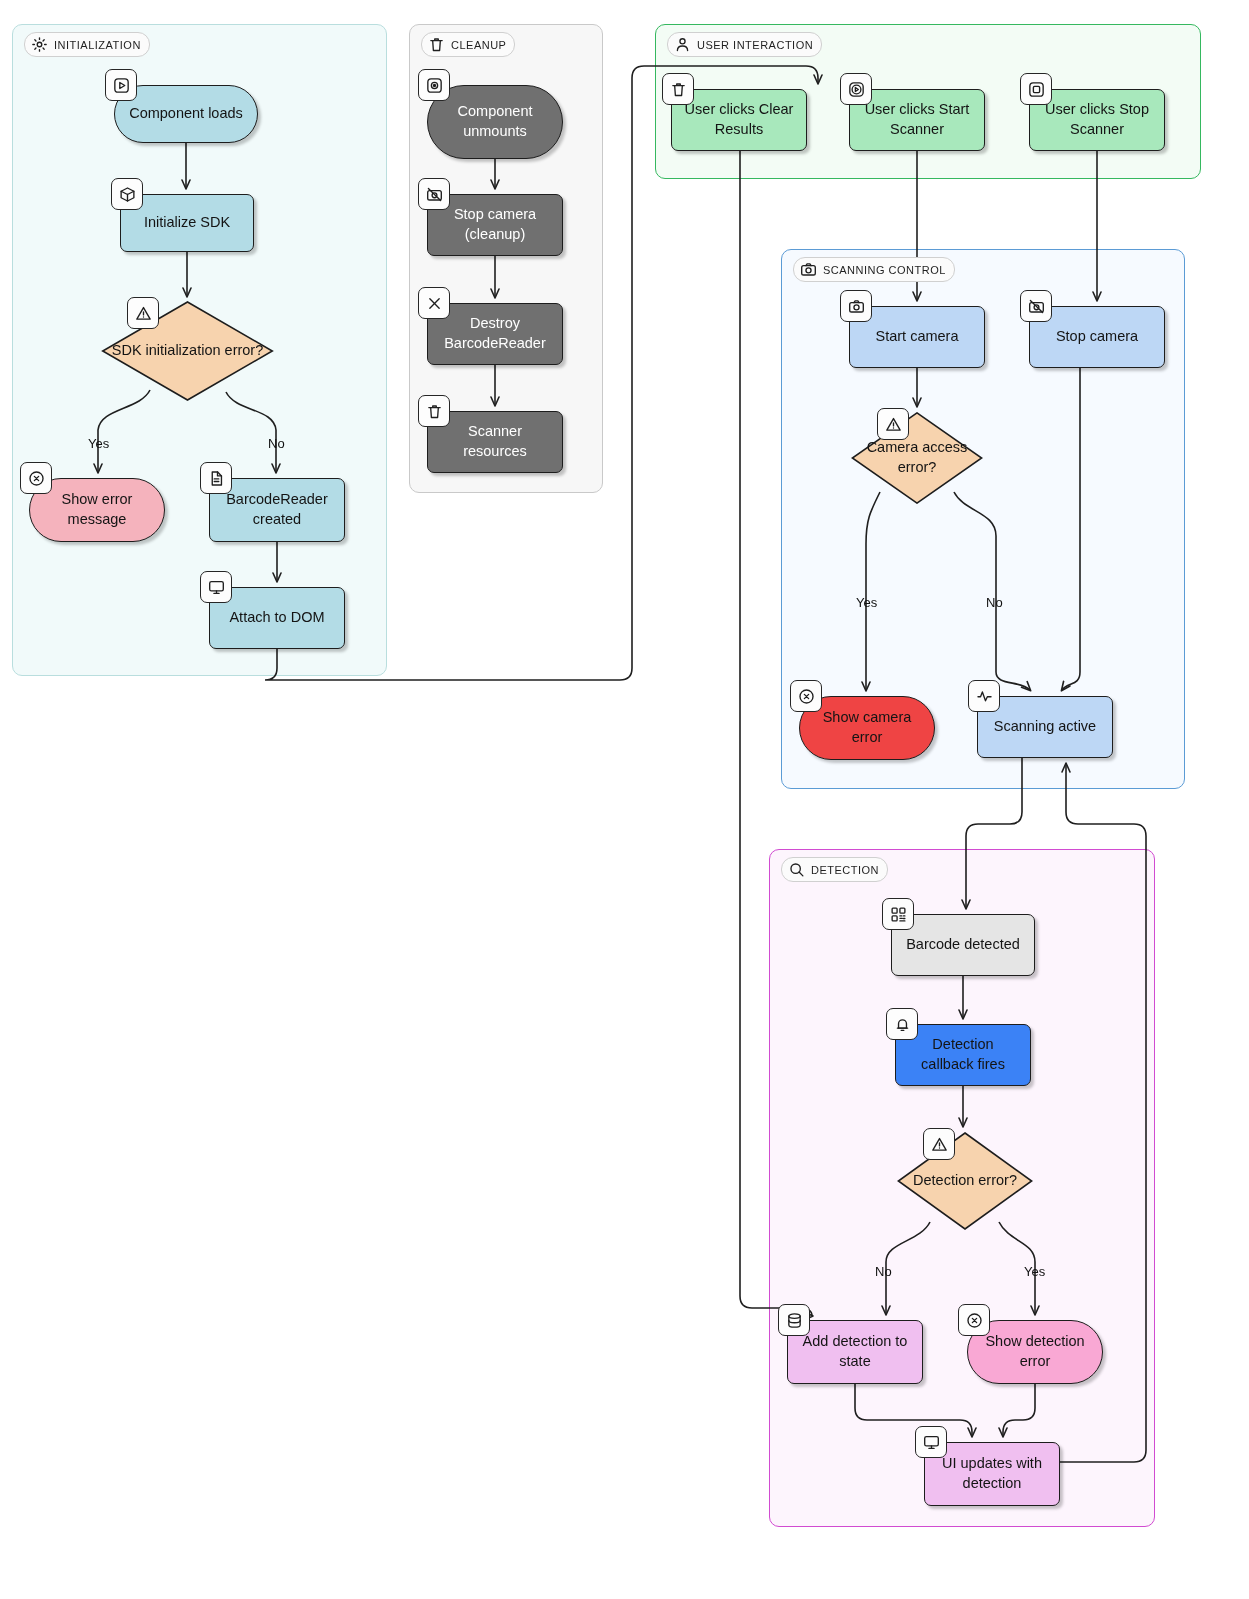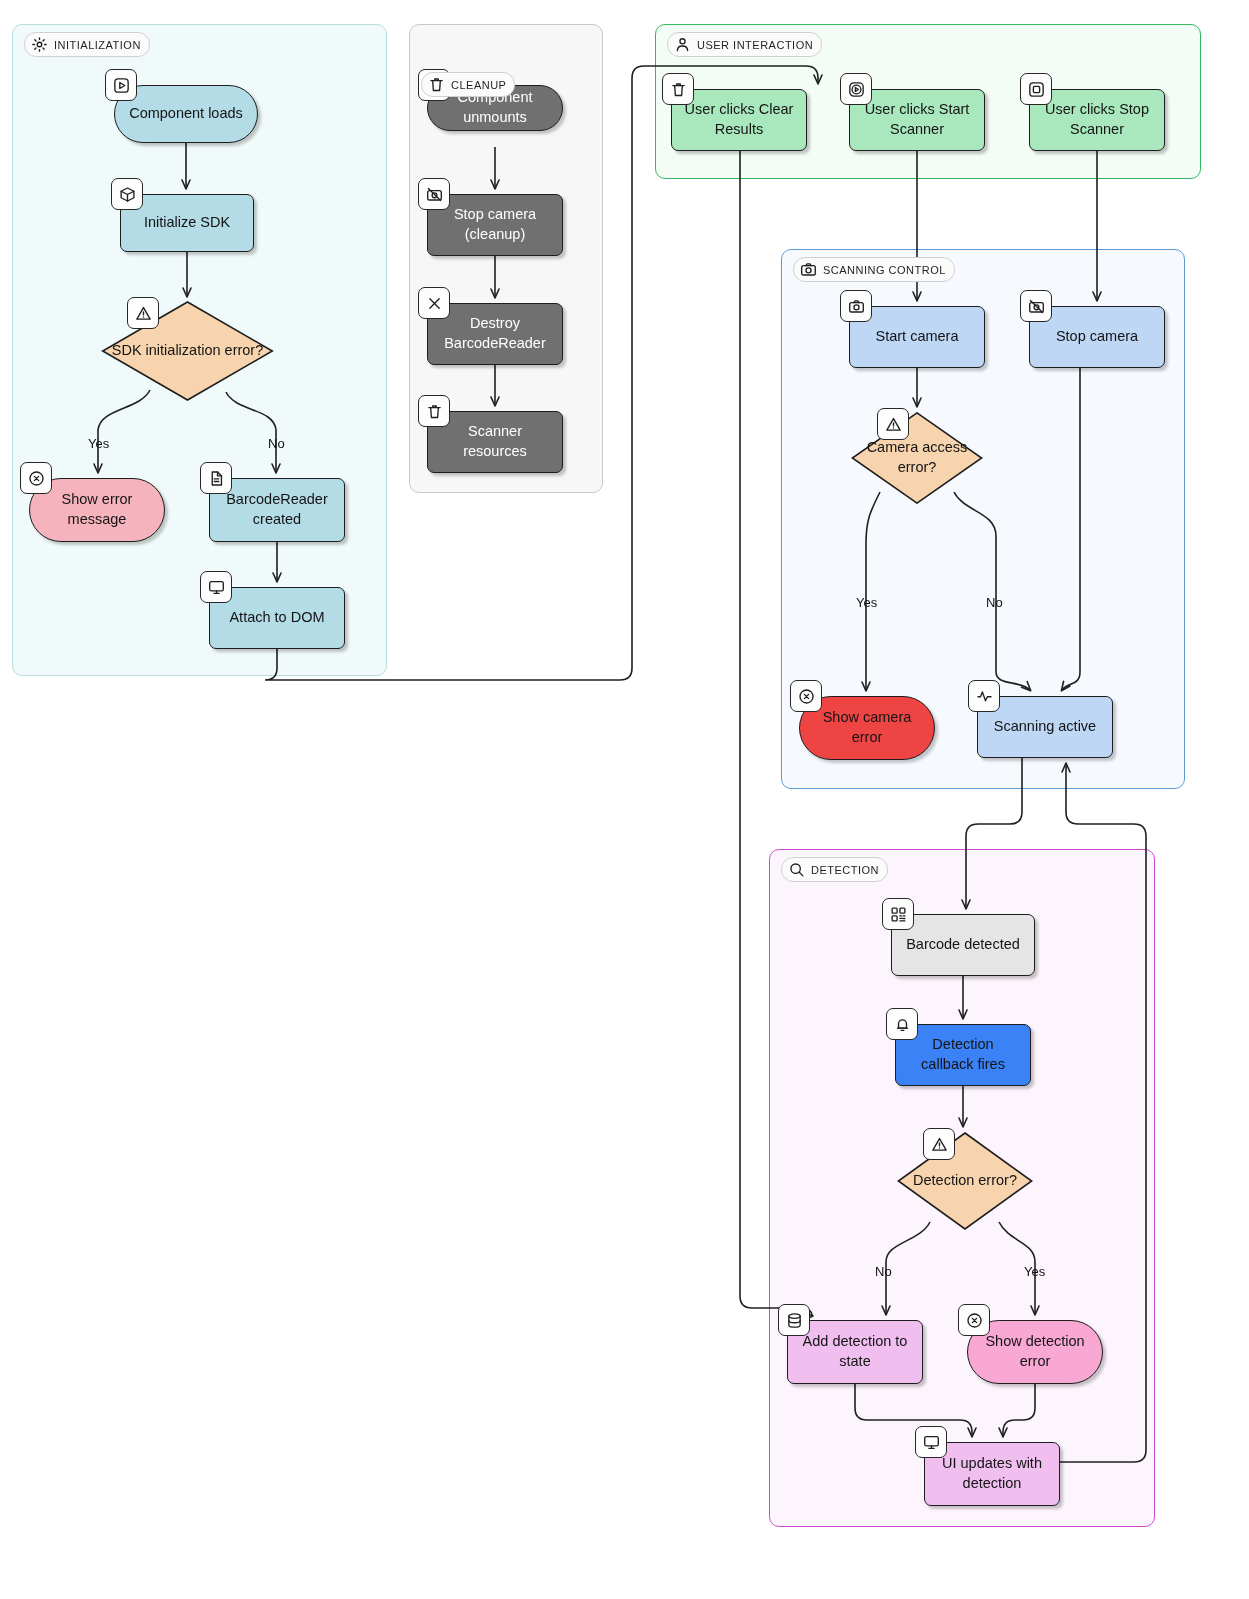--- a/index.html
+++ b/index.html
@@ -142,21 +142,21 @@
       </div>
       <div class="node rect" style="left: 209px; top: 587px; width: 136px; height: 62px; background: rgb(179, 220, 230); color: rgb(20, 20, 20);">
         <span class="nicon">
           <svg width="17" height="17" viewBox="0 0 24 24" fill="none" stroke="#1f1f1f" stroke-width="1.9" stroke-linecap="round" stroke-linejoin="round">
             <rect x="2.4" y="3.6" width="19.2" height="13.2" rx="2.4"></rect>
             <path d="M8.4 20.4h7.2M12 16.8v3.6"></path>
           </svg>
         </span>
         <span class="lbl">Attach to DOM</span>
       </div>
-      <div class="node stadium" style="left: 427px; top: 85px; width: 136px; height: 46px; background: rgb(112, 112, 112); color: rgb(255, 255, 255); justify-content: flex-end;">
+      <div class="node stadium" style="left: 427px; top: 85px; width: 136px; height: 74px; background: rgb(112, 112, 112); color: rgb(255, 255, 255); justify-content: flex-end;">
         <span class="nicon">
           <svg width="17" height="17" viewBox="0 0 24 24" fill="none" stroke="#1f1f1f" stroke-width="1.9" stroke-linecap="round" stroke-linejoin="round">
             <rect x="2.6" y="2.6" width="18.8" height="18.8" rx="4.6"></rect>
             <circle cx="12" cy="12" r="4.4"></circle>
             <circle cx="12" cy="12" r="1.4" fill="#1f1f1f"></circle>
           </svg>
         </span>
         <span class="lbl">Component unmounts</span>
       </div>
       <div class="node rect" style="left: 427px; top: 194px; width: 136px; height: 62px; background: rgb(112, 112, 112); color: rgb(255, 255, 255);">
@@ -328,21 +328,21 @@
     <div class="sub-label" style="left: 24px; top: 32px;">
       <span>
         <svg width="17" height="17" viewBox="0 0 24 24" fill="none" stroke="#1f1f1f" stroke-width="1.9" stroke-linecap="round" stroke-linejoin="round">
           <circle cx="12" cy="12" r="3.2"></circle>
           <path d="M12 2.6v2.2M12 19.2v2.2M21.4 12h-2.2M4.8 12H2.6M18.6 5.4l-1.6 1.6M7 17l-1.6 1.6M18.6 18.6 17 17M7 7 5.4 5.4"></path>
         </svg>
       </span>
       <span>INITIALIZATION</span>
     </div>
     <div class="sub" style="left: 409px; top: 24px; width: 194px; height: 469px; background: rgb(247, 247, 247); border: 1.5px solid rgb(201, 201, 201); z-index: 1;"></div>
-    <div class="sub-label" style="left: 421px; top: 32px; margin-top: 40px;">
+    <div class="sub-label" style="left: 421px; top: 32px;">
       <span>
         <svg width="17" height="17" viewBox="0 0 24 24" fill="none" stroke="#1f1f1f" stroke-width="1.9" stroke-linecap="round" stroke-linejoin="round">
           <path d="M4 6.5h16M9.5 6.5V4.2h5v2.3M6.6 6.5l1 14h8.8l1-14"></path>
         </svg>
       </span>
       <span>CLEANUP</span>
     </div>
     <div class="sub" style="left: 655px; top: 24px; width: 546px; height: 155px; background: rgb(243, 252, 245); border: 1.5px solid rgb(53, 184, 95); z-index: 1;"></div>
     <div class="sub-label" style="left: 667px; top: 32px;">
       <span>

